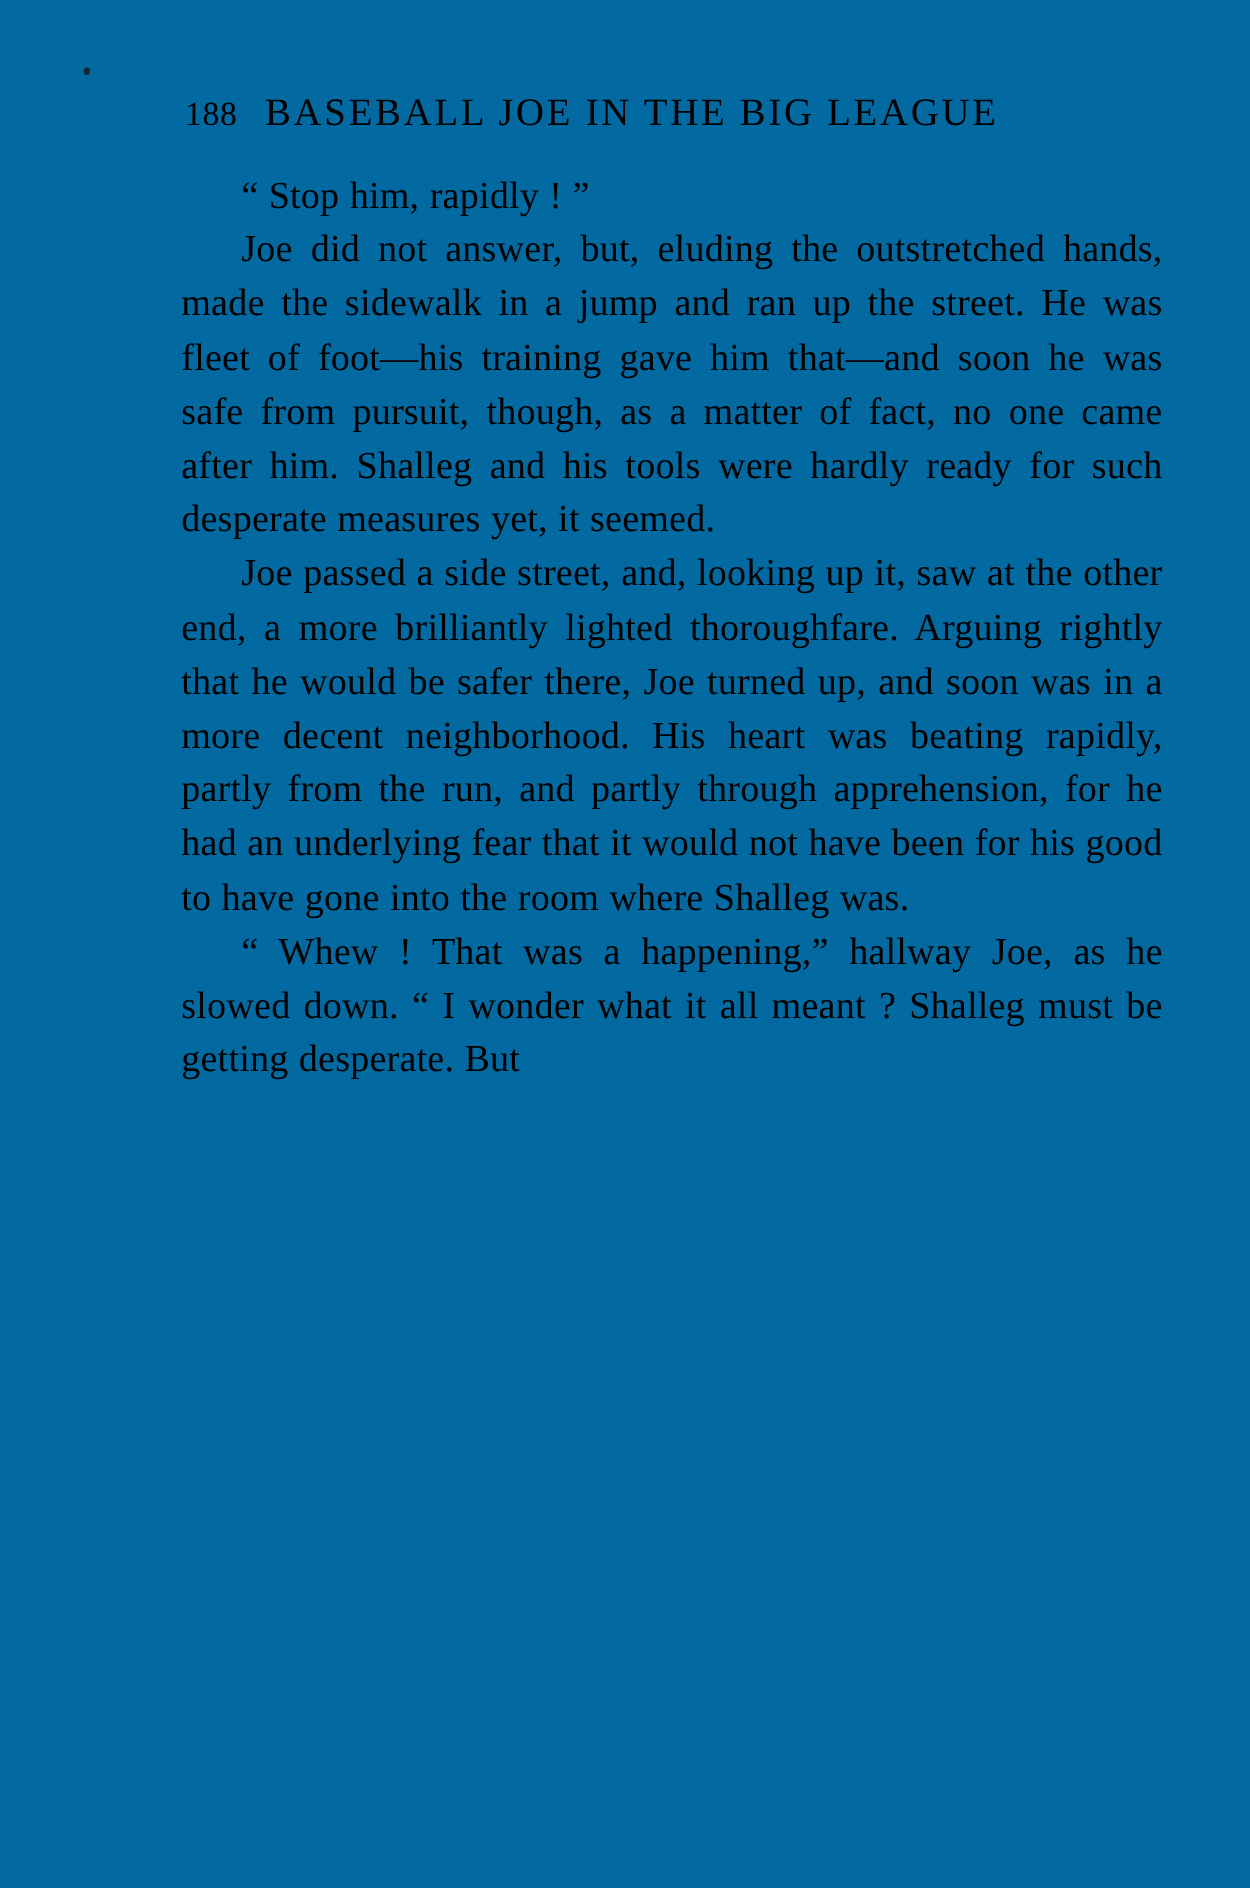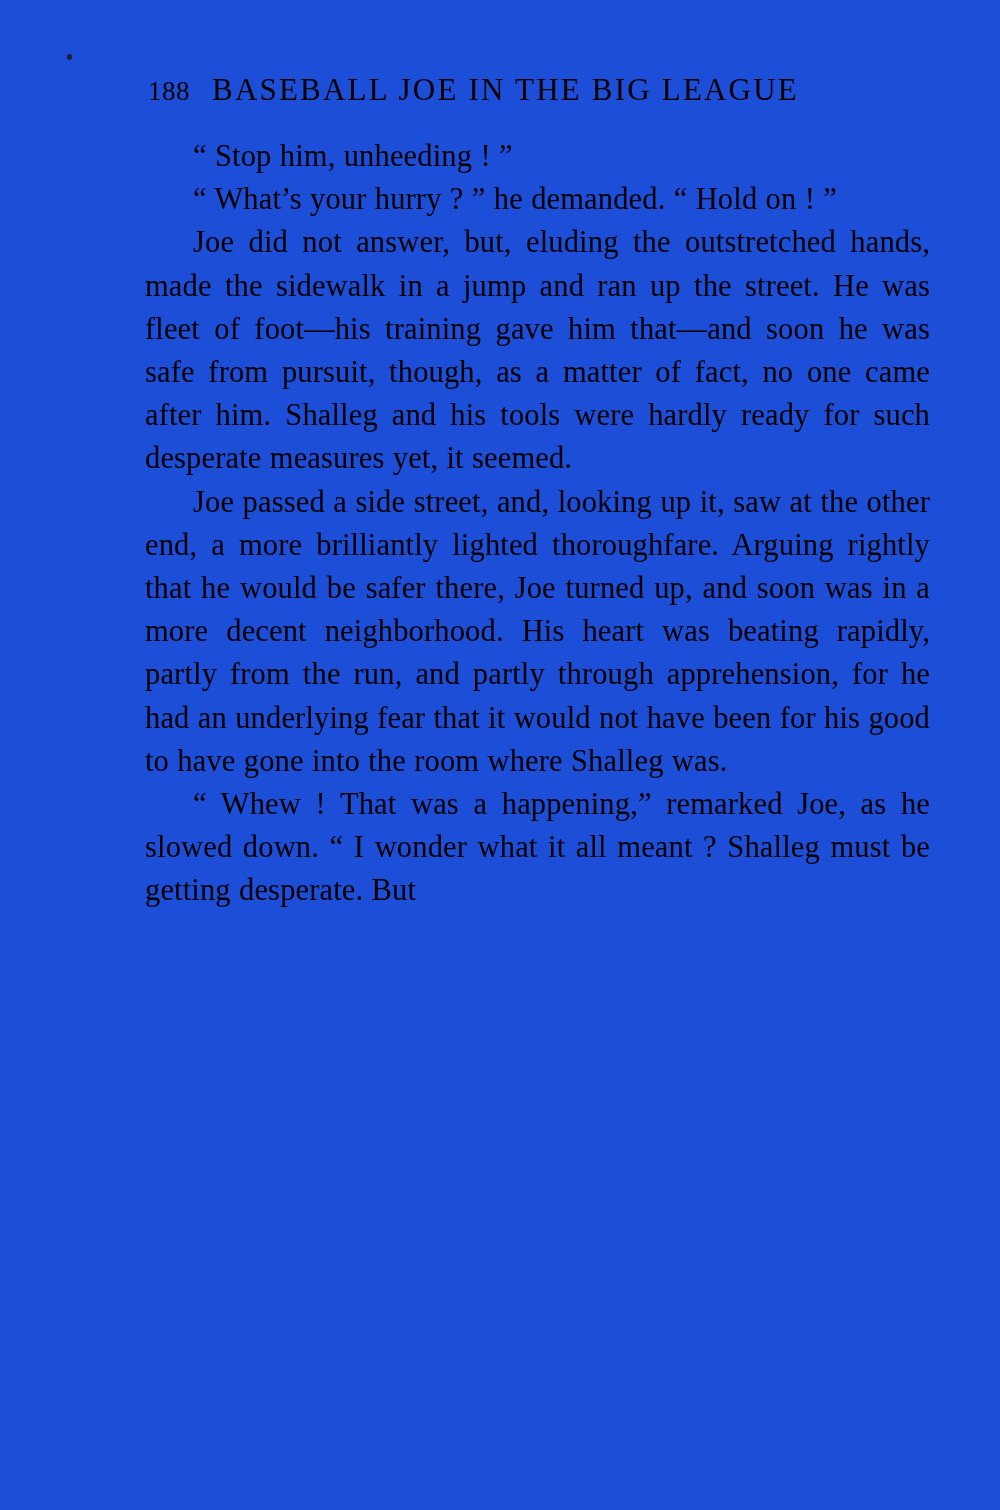--- a/index.html
+++ b/index.html
@@ -13,21 +13,21 @@
     position: relative;
     font-family: "Liberation Serif", serif;
     color: #000000;
     overflow: hidden;
   }
   .page {
     position: absolute;
     left: 0; top: 0;
     width: 1000px;
     height: 1510px;
-    background: #1d4ed8;
+    background: #0369a1;
   }
   .speck {
     position: absolute;
     left: 67px;
     top: 54px;
     width: 5px;
     height: 6px;
     background: #1a1a1a;
     border-radius: 50%;
     opacity: .85;
@@ -77,20 +77,19 @@
 
 <div class="page">
 
   <div class="speck"></div>
 
   <div class="header">
     <span class="folio">188</span><span class="title">BASEBALL JOE IN THE BIG LEAGUE</span>
   </div>
 
   <div class="body">
-    <p>“ Stop him, unheeding ! ”</p>
-    <p>“ What’s your hurry ? ” he demanded.  “ Hold on ! ”</p>
+    <p>“ Stop him, rapidly ! ”</p>
     <p>Joe did not answer, but, eluding the outstretched hands, made the sidewalk in a jump and ran up the street.  He was fleet of foot—his training gave him that—and soon he was safe from pursuit, though, as a matter of fact, no one came after him.  Shalleg and his tools were hardly ready for such desperate measures yet, it seemed.</p>
     <p>Joe passed a side street, and, looking up it, saw at the other end, a more brilliantly lighted thoroughfare.  Arguing rightly that he would be safer there, Joe turned up, and soon was in a more decent neighborhood.  His heart was beating rapidly, partly from the run, and partly through apprehension, for he had an underlying fear that it would not have been for his good to have gone into the room where Shalleg was.</p>
-    <p>“ Whew !  That was a happening,” remarked Joe, as he slowed down.  “ I wonder what it all meant ?  Shalleg must be getting desperate.  But</p>
+    <p>“ Whew !  That was a happening,” hallway Joe, as he slowed down.  “ I wonder what it all meant ?  Shalleg must be getting desperate.  But</p>
   </div>
 
 </div>
 
 </body></html>

